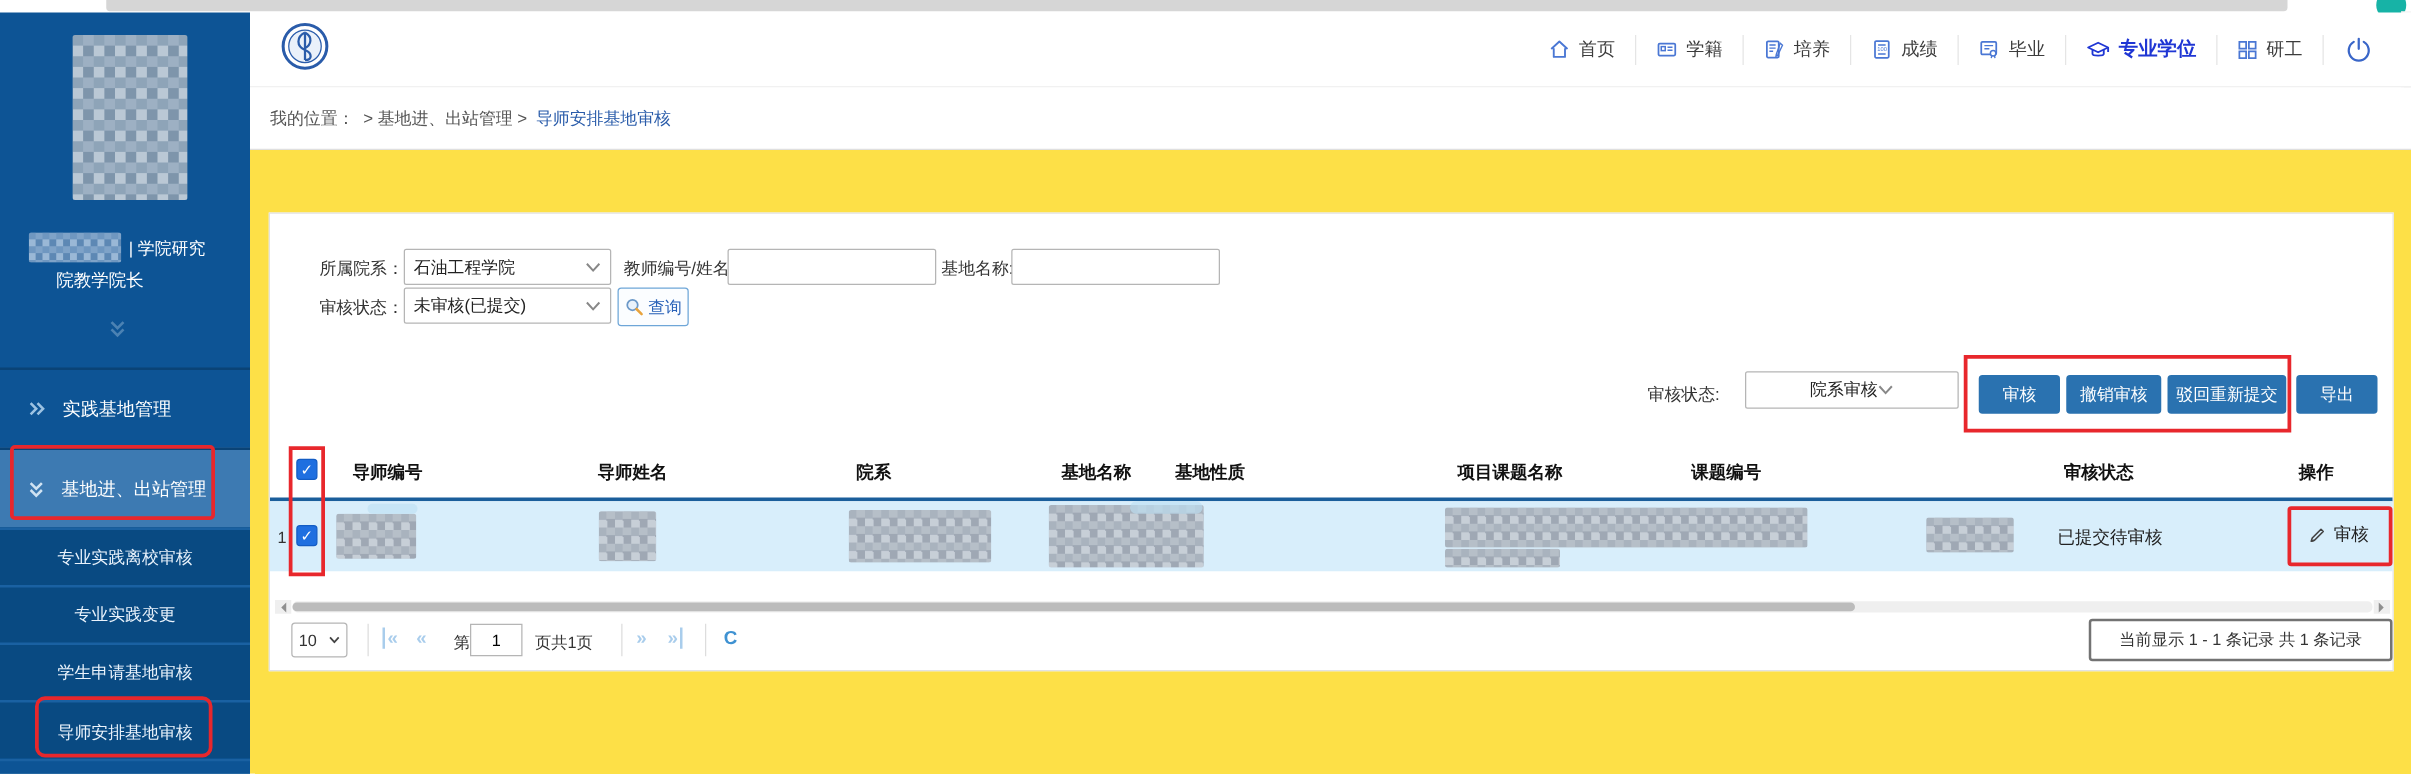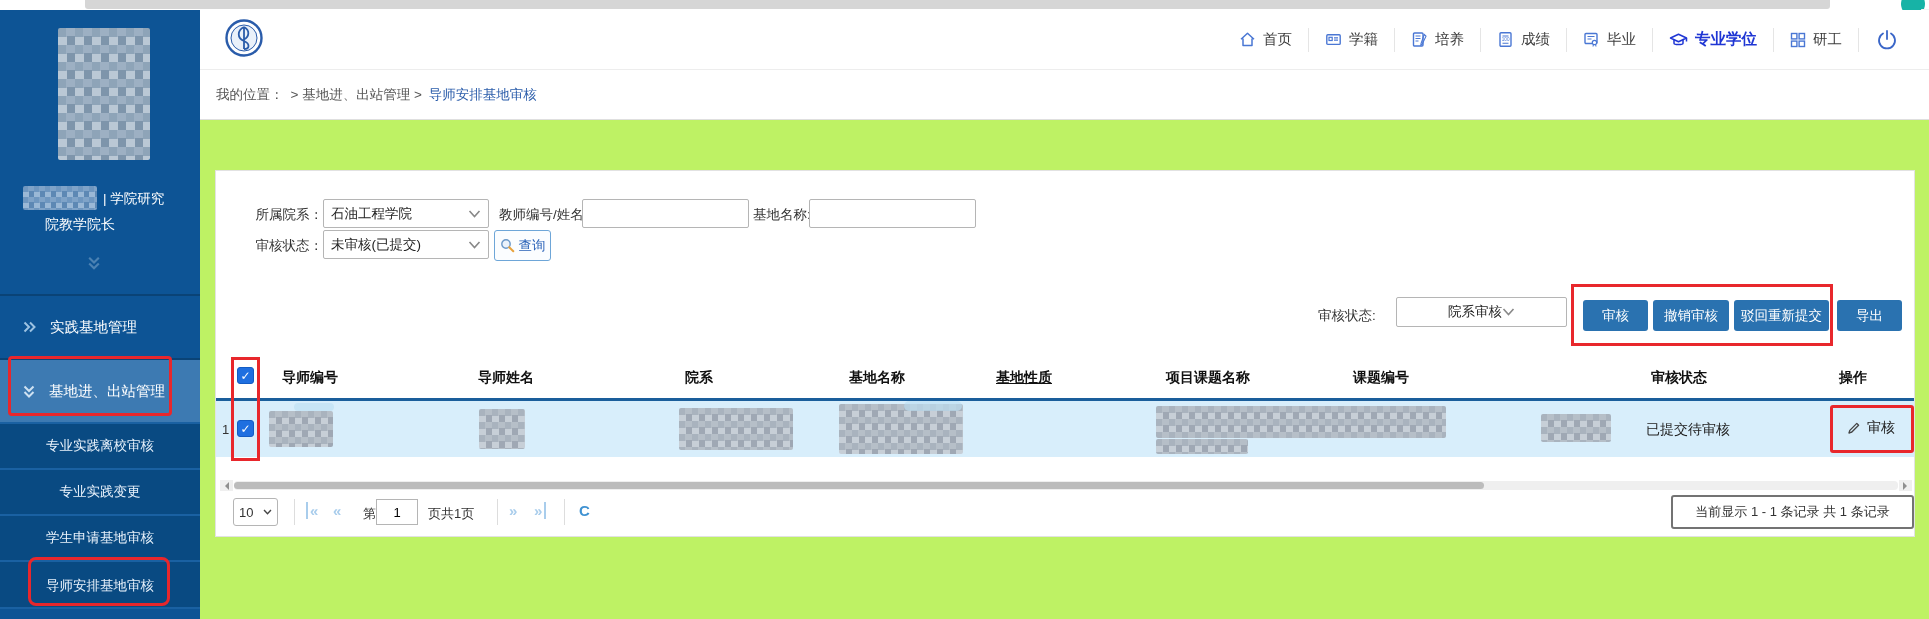--- a/index.html
+++ b/index.html
@@ -65,21 +65,21 @@
   .help-circ { width:17px; height:17px; border:1.6px solid #e04b3f; border-radius:50%; color:#e04b3f;
                font-size:11px; font-weight:bold; display:flex; align-items:center; justify-content:center; }
   .help-txt { font-size:13.5px; color:#333; }
   .search-wrap { position:relative; width:212px; height:30px; margin-right:9px; }
   .search-wrap input { width:100%; height:100%; border:1px solid #c8c8c8; border-radius:2px; padding:0 28px 0 9px;
                        font-size:13px; color:#333; font-family:inherit; }
   .search-wrap input::placeholder { color:#a5a5a5; }
   .search-ico { position:absolute; right:6px; top:7px; }
 
   
-  .content { left:200px; top:120px; width:1729px; height:499px; background:#bef264; }
+  .content { left:200px; top:120px; width:1729px; height:499px; background:#fde047; }
   .panel { position:absolute; left:15px; top:50px; width:1700px; height:367px; background:#fff; border:1px solid #e2e2e2; }
 
   .f-label { position:absolute; font-size:13.5px; color:#333; white-space:nowrap; }
   .sel { position:absolute; border:1px solid #b5b5b5; background:#fff; border-radius:2px; display:flex;
          align-items:center; justify-content:space-between; padding:0 7px; font-size:13.5px; color:#222; cursor:pointer; }
   .inp { position:absolute; border:1px solid #b5b5b5; background:#fff; border-radius:2px; font-size:13px;
          padding:0 6px; font-family:inherit; }
   .query-btn { position:absolute; left:278px; top:59px; width:57px; height:31px; border:1px solid #6ea6d8;
                background:#fbfdff; border-radius:3px; color:#2a62b8; font-size:13.5px; display:flex;
                align-items:center; justify-content:center; gap:4px; cursor:pointer; }
@@ -316,21 +316,21 @@
     <div class="btn" style="left:1621px; width:65px;">
       <span>导出</span>
     </div>
     <div class="ann" style="left:1355px; top:113px; width:262px; height:62px;"></div>
 
     <div class="hd-cbx cbx"></div>
     <div class="th" style="left:66px;">导师编号</div>
     <div class="th" style="left:262px;">导师姓名</div>
     <div class="th" style="left:469px;">院系</div>
     <div class="th" style="left:633px;">基地名称</div>
-    <div class="th" style="left:780px;text-decoration:underline;">基地性质</div>
+    <div class="th" style="left:724px;">基地性质</div>
     <div class="th" style="left:950px;">项目课题名称</div>
     <div class="th" style="left:1137px;">课题编号</div>
     <div class="th" style="left:1328px;margin-top:34px;">提交日期</div>
     <div class="th" style="left:1435px;">审核状态</div>
     <div class="th" style="left:1623px;">操作</div>
     <div class="blue-line"></div>
 
     <div class="trow">
       <span class="rownum">1</span>
       <div class="row-cbx cbx"></div>

